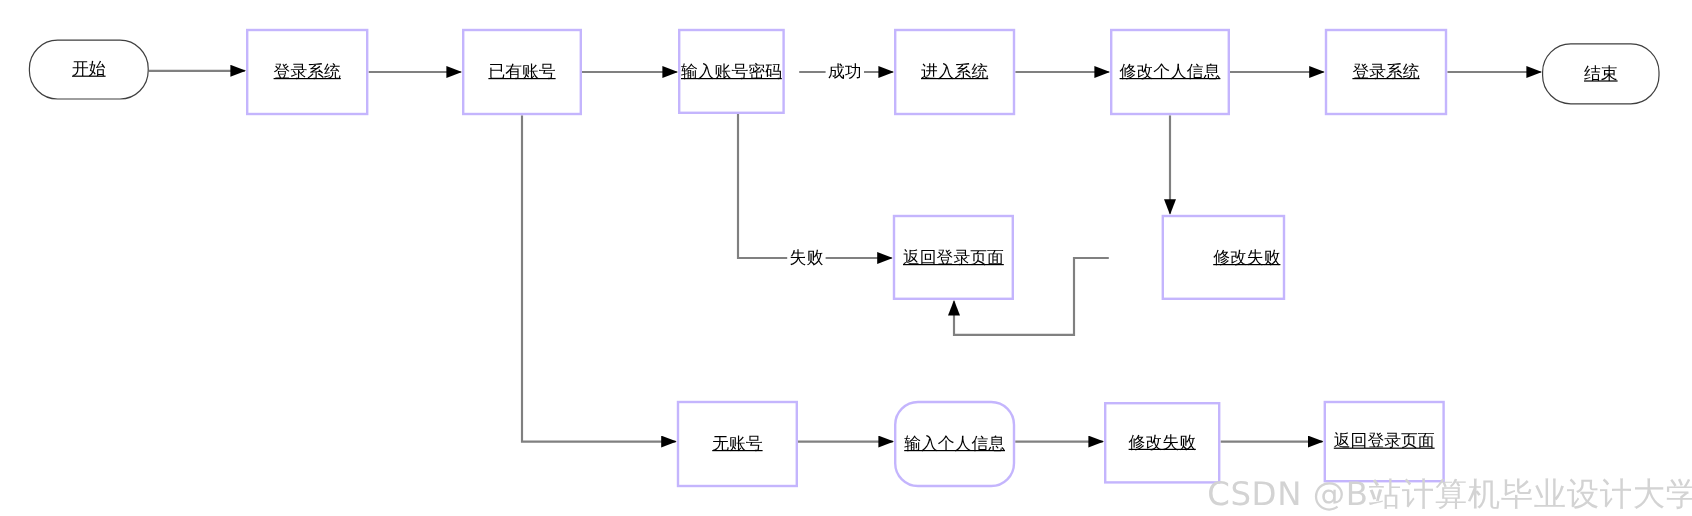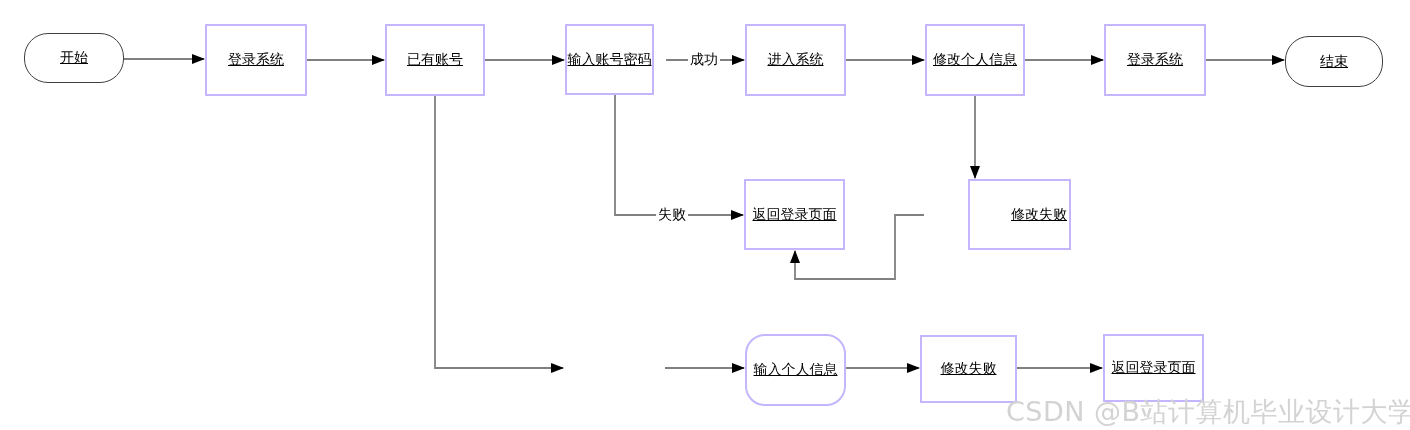--- a/index.html
+++ b/index.html
@@ -91,20 +91,21 @@
   <div class="node process" style="left:925px;top:24px;width:100px;height:72px;">修改个人信息</div>
 
   <div class="node process" style="left:1104px;top:24px;width:102px;height:72px;">登录系统</div>
 
   <div class="node terminal" style="left:1285px;top:36px;width:98px;height:51px;">结束</div>
 
   <div class="node process" style="left:744px;top:179px;width:101px;height:71px;">返回登录页面</div>
 
   <div class="node process" style="left:968px;top:179px;width:103px;height:71px;padding-left:39px;">修改失败</div>
 
+  <div class="node process" style="left:564px;top:334px;width:101px;height:72px;">无账号</div>
 
   <div class="node process" style="left:745px;top:334px;width:101px;height:72px;border-radius:20px;">输入个人信息</div>
 
   <div class="node process" style="left:920px;top:335px;width:97px;height:68px;">修改失败</div>
 
   <div class="node process" style="left:1103px;top:334px;width:101px;height:68px;">返回登录页面</div>
 
   <div class="edge-label center" style="left:704px;top:60px;">成功</div>
 
   <div class="edge-label left" style="left:616px;top:215px;margin-left:40px;">失败</div>

